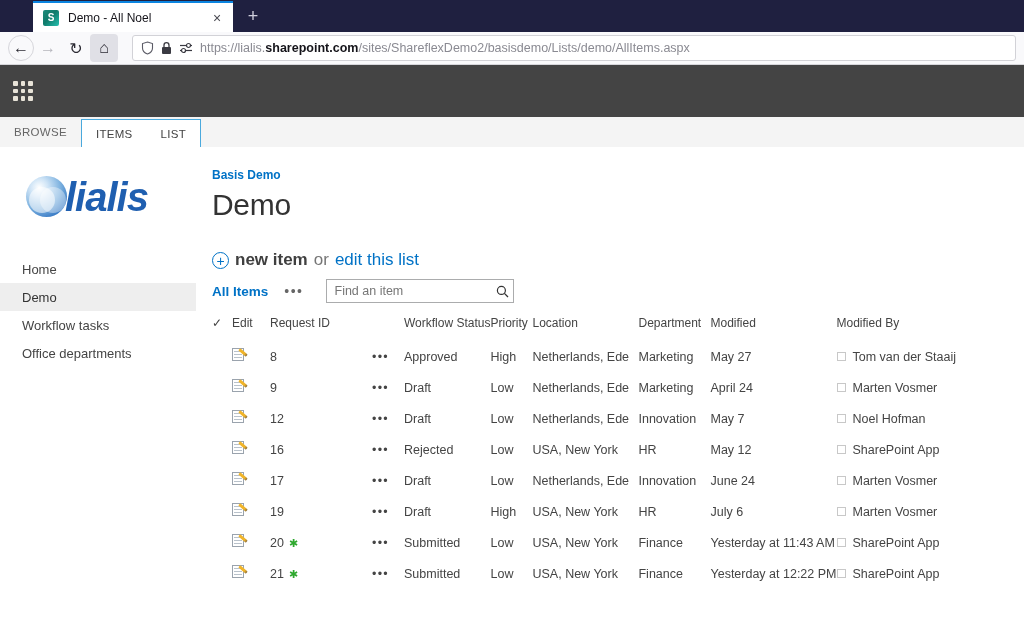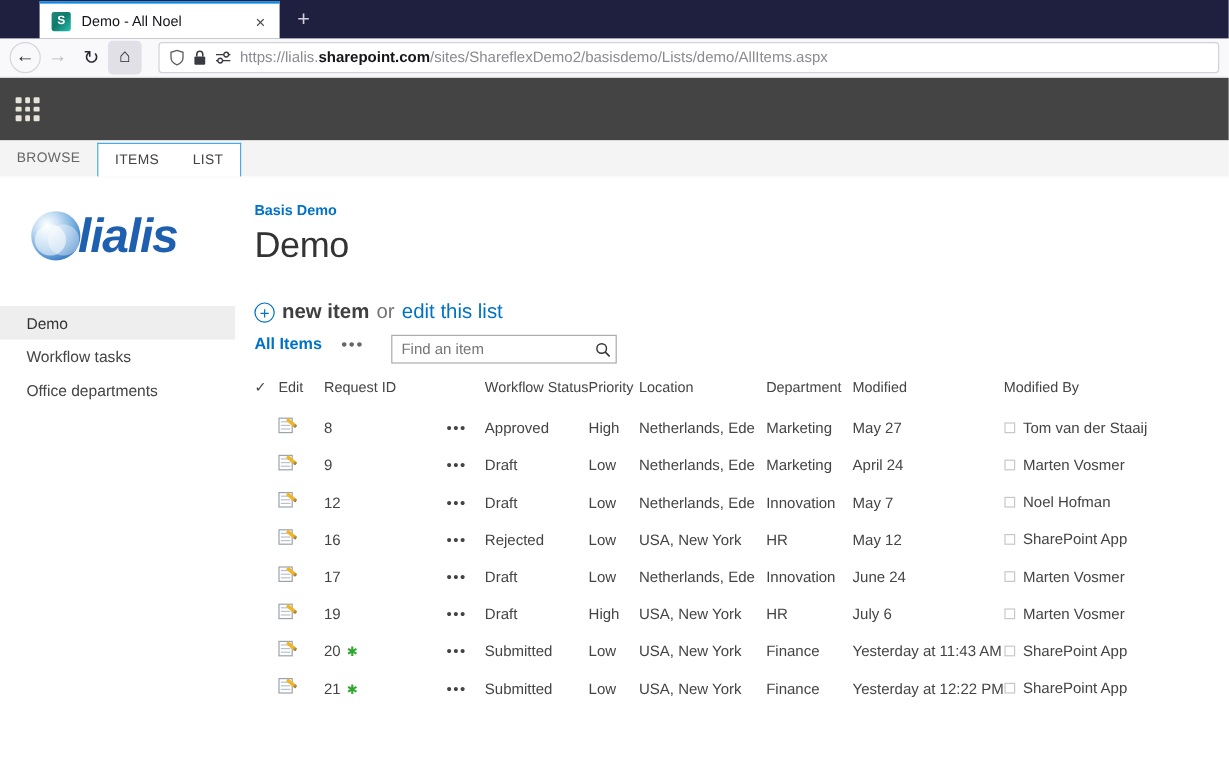--- a/index.html
+++ b/index.html
@@ -143,21 +143,21 @@
     width: 17px; height: 17px; border-radius: 50%;
     border: 1.6px solid #0072c6; color: #0072c6;
     display: flex; align-items: center; justify-content: center;
     font-size: 14px; line-height: 1; flex: none; margin-top: 1px;
   }
   .newitem-link { color: #404040; font-weight: bold; }
   .or-text { color: #767676; }
   .editlist-link { color: #0072c6; }
 
   .view-row {
-    margin-top: 9px; display: flex; align-items: flex-start; gap: 16px;
+    margin-top: 9px; display: flex; align-items: center; gap: 16px;
   }
   .view-name { font-size: 13.5px; color: #0072c6; font-weight: bold; }
   .view-ellipsis { font-size: 14px; color: #666666; letter-spacing: 1.5px; }
   .search-box {
     width: 188px; height: 24px; border: 1px solid #abacad;
     background: #ffffff; display: flex; align-items: center;
     padding: 0 6px 0 8px; margin-left: 6px;
   }
   .search-input {
     border: none; outline: none; flex: 1; font-size: 12.5px;
@@ -275,20 +275,23 @@
 <div class="ribbon-strip"></div>
 
 <div class="page">
 
   <div class="sidebar">
     <div class="logo-wrap">
       <div class="logo-sphere"></div>
       <div class="logo-text">lialis</div>
     </div>
     <div class="nav-list">
+      <div class="nav-item">
+        <span>Home</span>
+      </div>
       <div class="nav-item selected">
         <span>Demo</span>
       </div>
       <div class="nav-item">
         <span>Workflow tasks</span>
       </div>
       <div class="nav-item">
         <span>Office departments</span>
       </div>
     </div>

